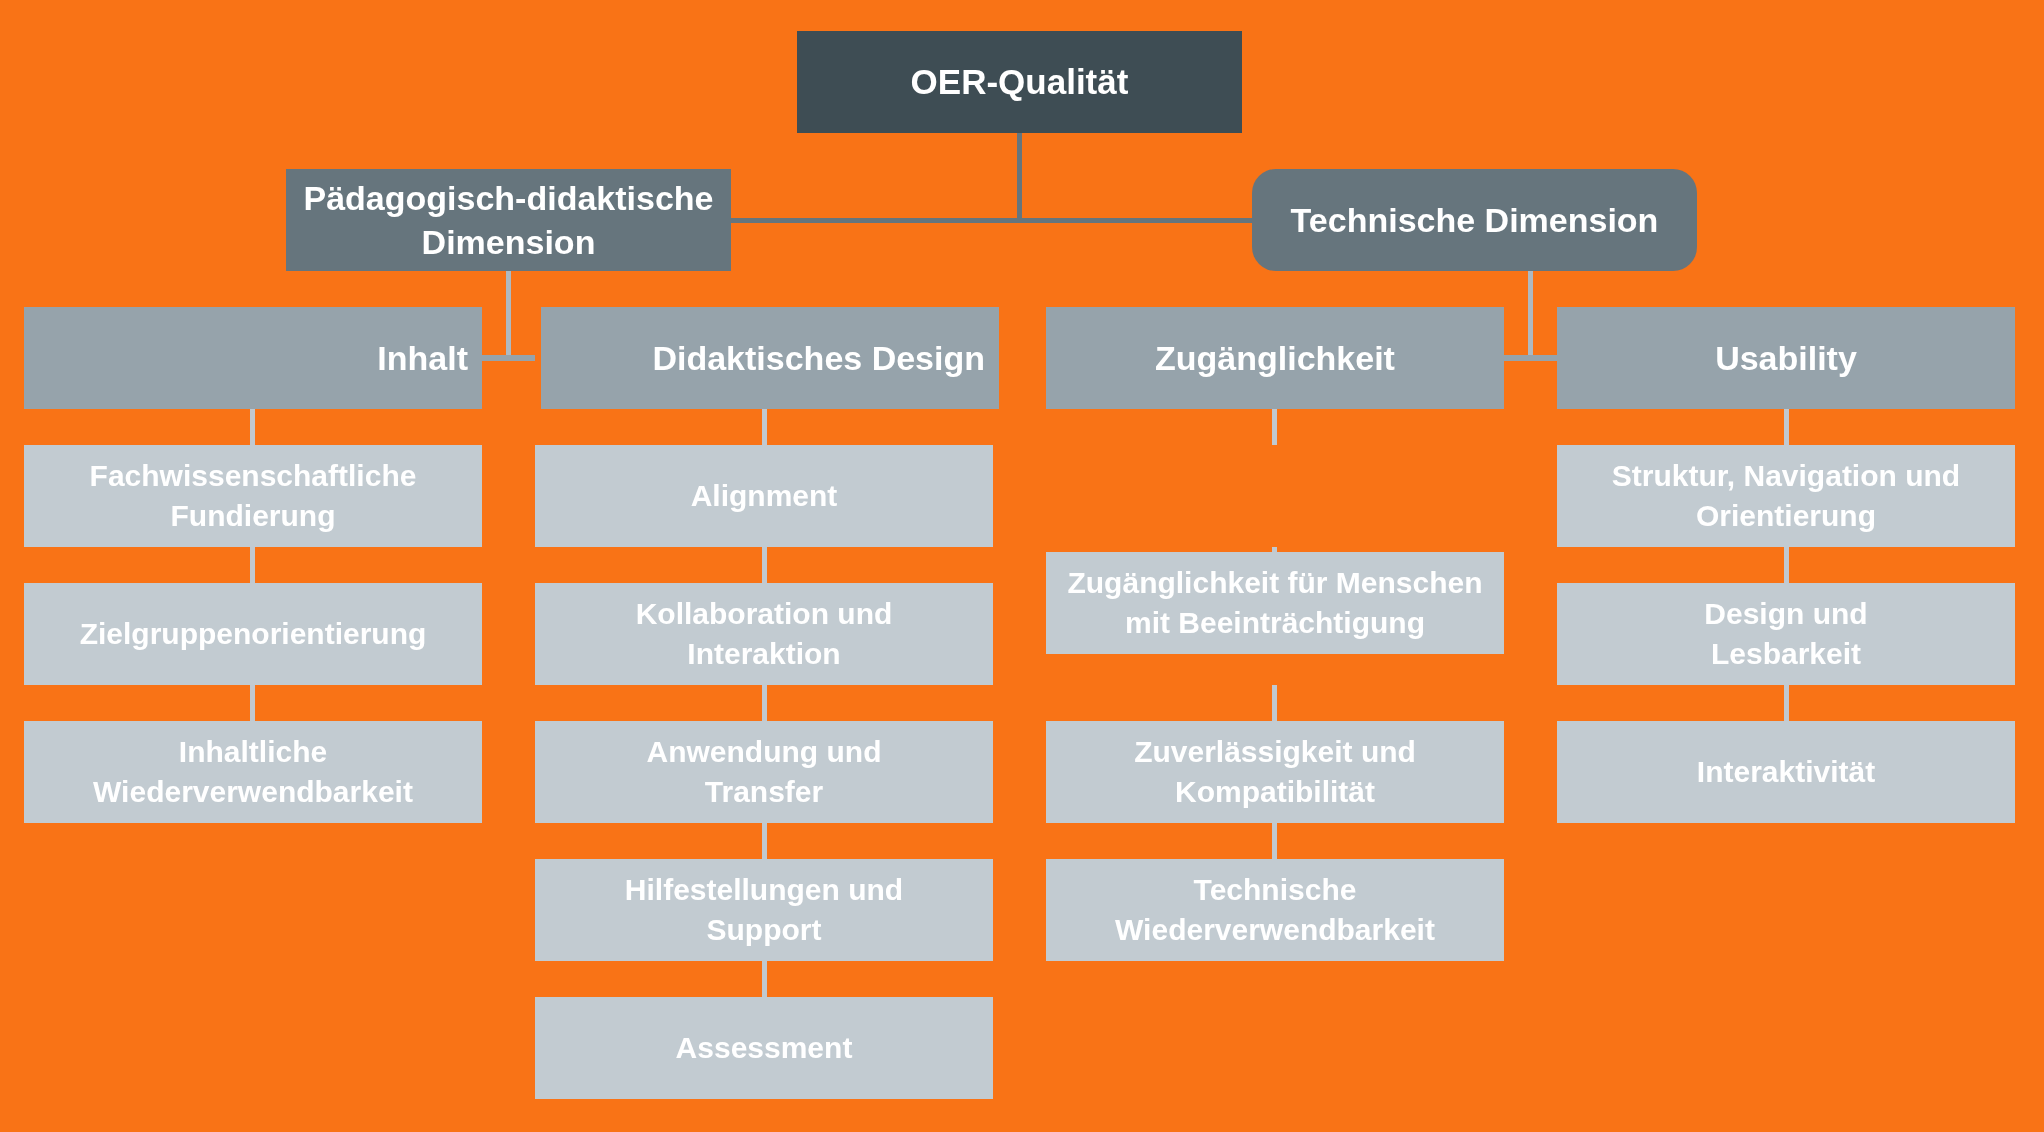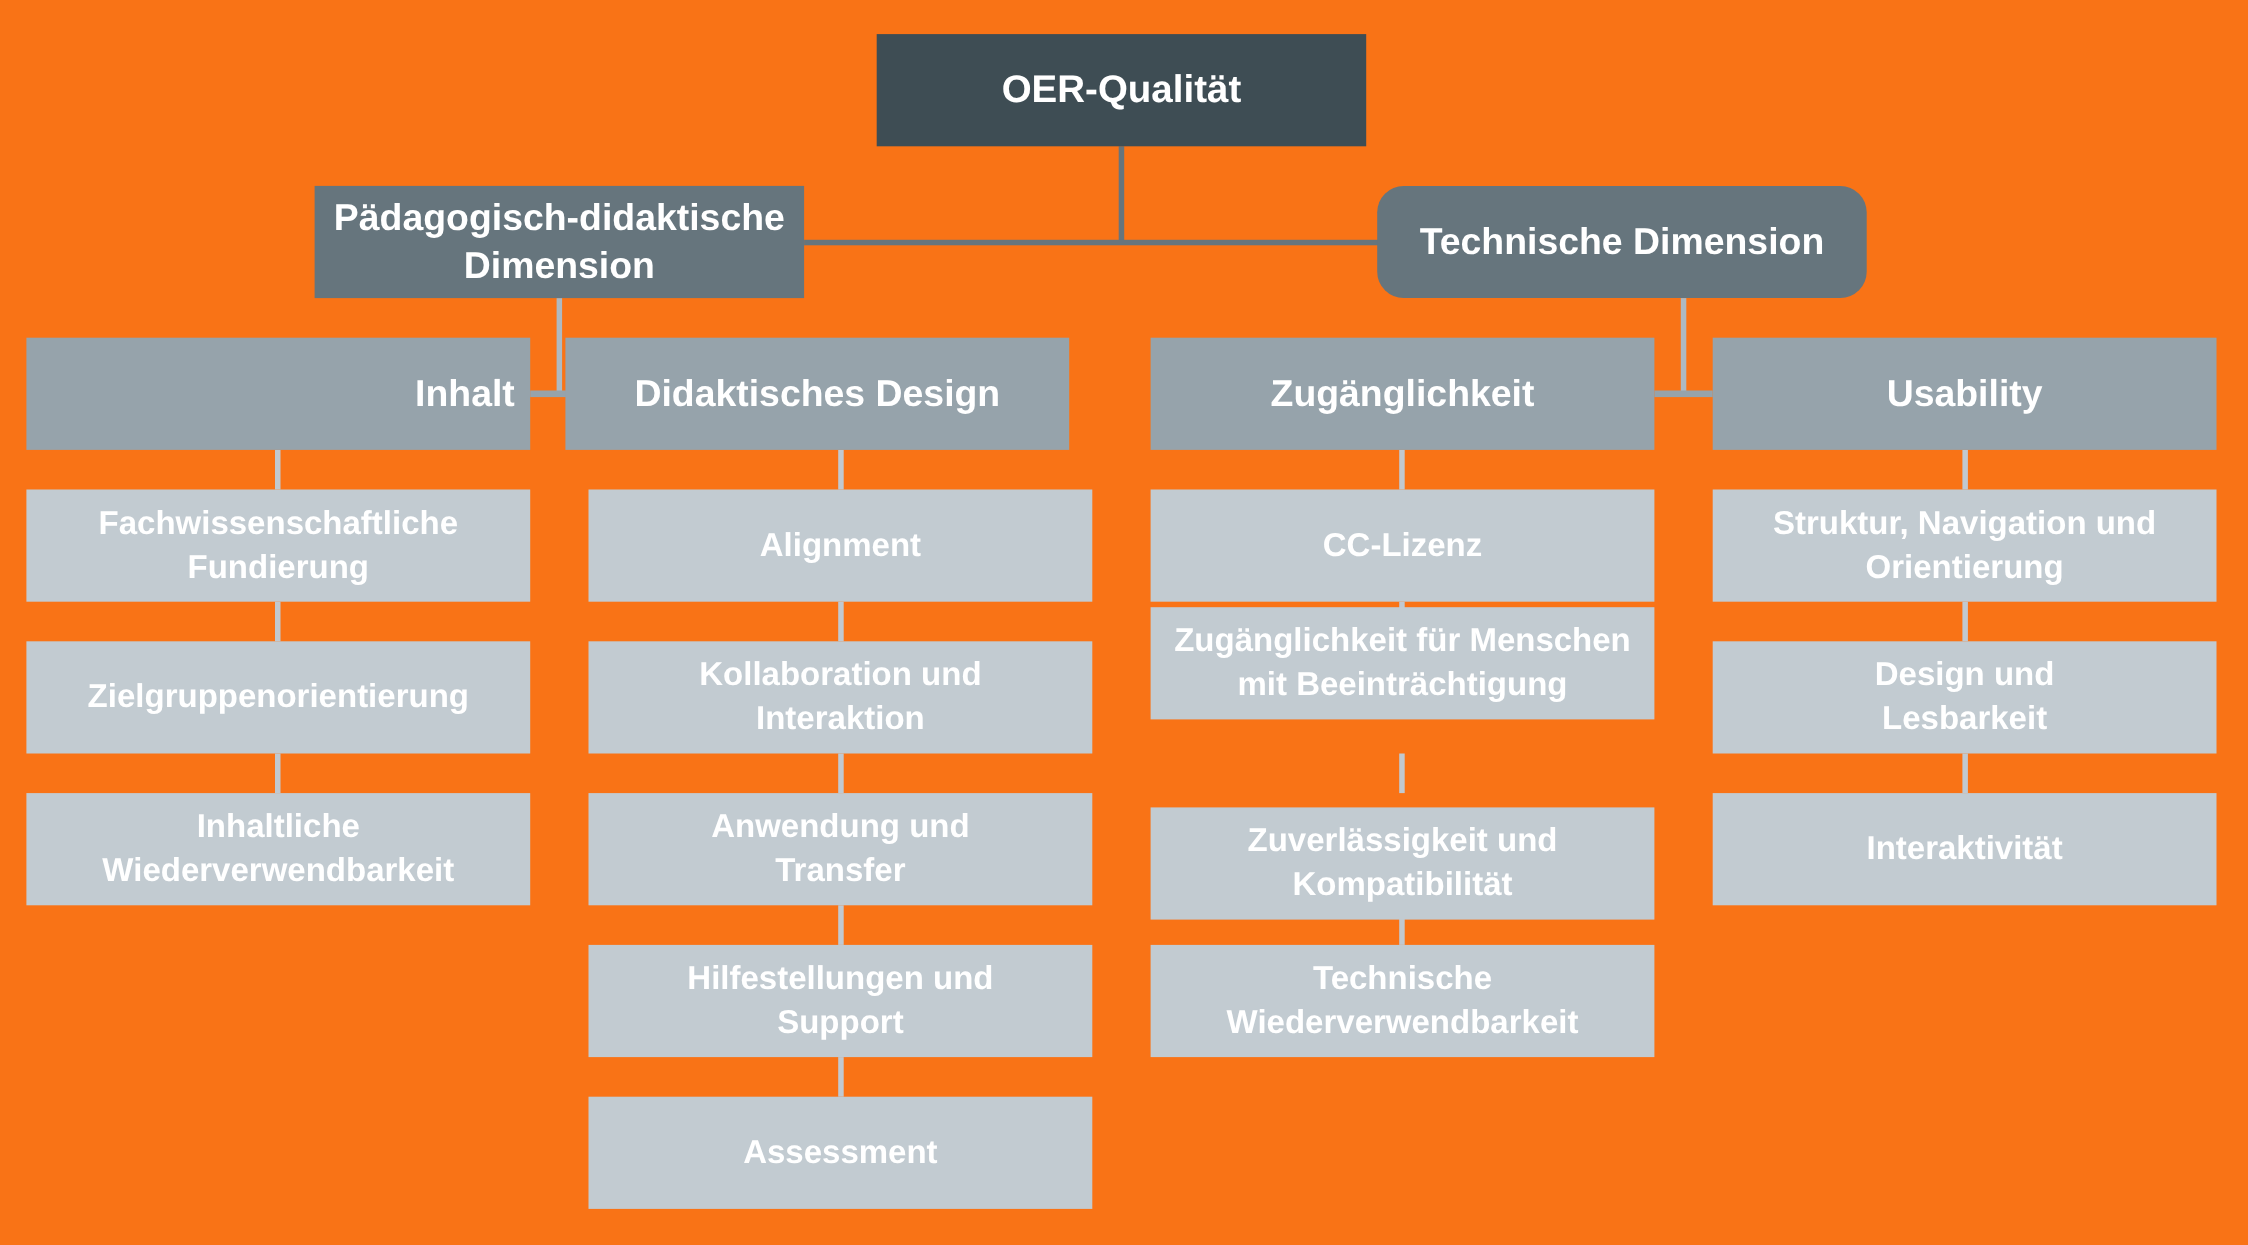--- a/index.html
+++ b/index.html
@@ -73,21 +73,21 @@
     <span>Pädagogisch-didaktische
 Dimension</span>
   </div>
   <div class="node l2" style="left:1252px; top:169px; width:445px; height:102px;border-radius:24px;">
     <span>Technische Dimension</span>
   </div>
 
   <div class="node l3" style="left:24px; top:307px; width:458px; height:102px;justify-content:flex-end;">
     <span>Inhalt</span>
   </div>
-  <div class="node l3" style="left:514px; top:307px; width:458px; height:102px;">
+  <div class="node l3" style="left:541px; top:307px; width:458px; height:102px;justify-content:flex-end;">
     <span>Didaktisches Design</span>
   </div>
   <div class="node l3" style="left:1046px; top:307px; width:458px; height:102px;">
     <span>Zugänglichkeit</span>
   </div>
   <div class="node l3" style="left:1557px; top:307px; width:458px; height:102px;">
     <span>Usability</span>
   </div>
 
   <div class="node l4" style="left:24px; top:445px; width:458px; height:102px;">
@@ -114,28 +114,25 @@
 Transfer</span>
   </div>
   <div class="node l4" style="left:535px; top:859px; width:458px; height:102px;">
     <span>Hilfestellungen und
 Support</span>
   </div>
   <div class="node l4" style="left:535px; top:997px; width:458px; height:102px;">
     <span>Assessment</span>
   </div>
 
-  <div class="node l4" style="left:1046px; top:445px; width:458px; height:102px;">
-    <span>CC-Lizenz</span>
-  </div>
   <div class="node l4" style="left:1046px; top:552px; width:458px; height:102px;">
     <span>Zugänglichkeit für Menschen
 mit Beeinträchtigung</span>
   </div>
-  <div class="node l4" style="left:1046px; top:721px; width:458px; height:102px;margin-top:13px;">
+  <div class="node l4" style="left:1046px; top:721px; width:458px; height:102px;">
     <span>Zuverlässigkeit und
 Kompatibilität</span>
   </div>
   <div class="node l4" style="left:1046px; top:859px; width:458px; height:102px;">
     <span>Technische
 Wiederverwendbarkeit</span>
   </div>
 
   <div class="node l4" style="left:1557px; top:445px; width:458px; height:102px;">
     <span>Struktur, Navigation und

